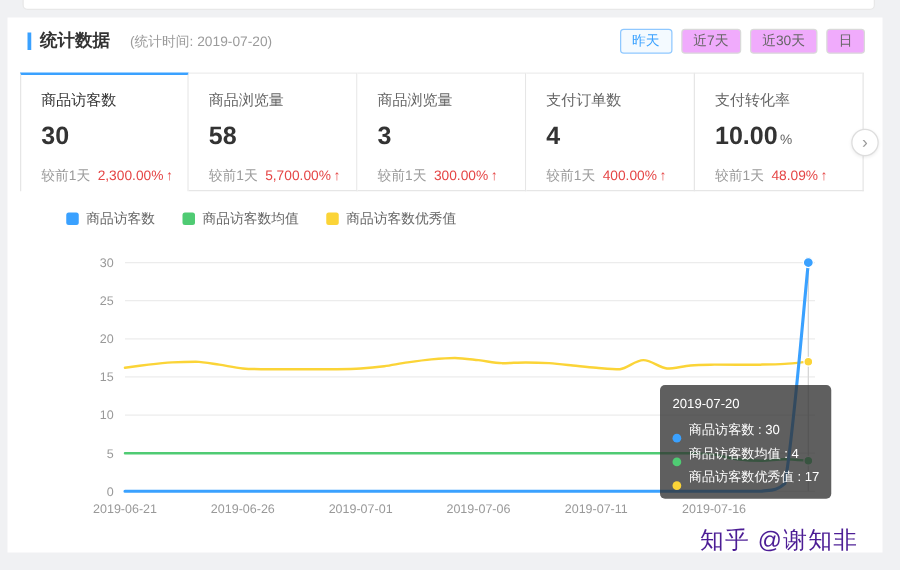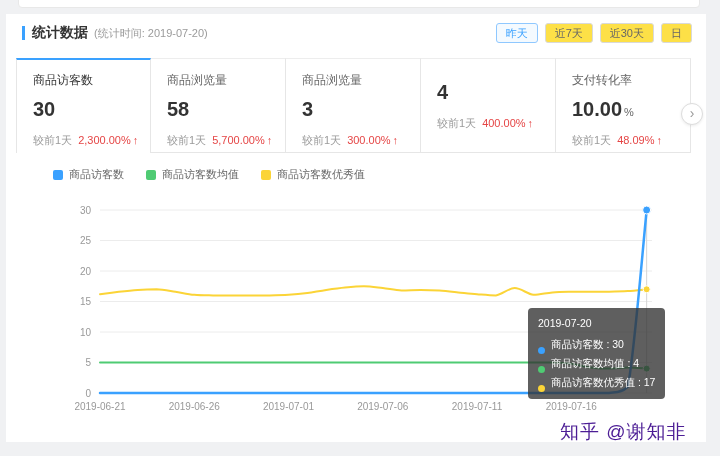--- a/index.html
+++ b/index.html
@@ -12,24 +12,24 @@
     position:absolute;left:18px;top:-7px;width:682px;height:15px;
     background:#fff;border:1px solid #e8e8e8;border-radius:0 0 4px 4px;
   }
   .panel{
     position:absolute;left:6px;top:14px;width:700px;height:428px;background:#fff;
   }
   
   .panel-header{position:absolute;left:16px;top:10px;display:flex;align-items:center}
   .title-bar{width:3px;height:14px;background:#3aa1ff;margin-right:7px}
   .panel-title{font-size:14px;font-weight:700;color:#333}
-  .panel-subtitle{font-size:11px;color:#9b9b9b;margin-left:6px}
+  .panel-subtitle{font-size:11px;color:#9b9b9b;margin-left:16px}
   .range-buttons{position:absolute;right:14px;top:9px;display:flex}
   .range-btn{
-    font-family:inherit;font-size:11px;color:#666;background:#fde047;
+    font-family:inherit;font-size:11px;color:#666;background:#f0abfc;
     border:1px solid #d9d9d9;border-radius:3px;padding:2px 9px;margin-left:7px;
     line-height:14px;cursor:pointer;
   }
   .range-btn.active{color:#3aa1ff;border-color:#8fc8ff;background:#f4faff}
   
   .metric-tabs{position:absolute;left:10px;top:44px;display:flex;height:95px}
   .metric-tab{
     width:135px;background:#fff;padding:13px 14px 0 16px;white-space:nowrap;
     border-top:1px solid #ededed;border-bottom:1px solid #e6e6e6;border-right:1px solid #e6e6e6;
     cursor:pointer;
@@ -105,20 +105,21 @@
         <div class="mt-label">商品浏览量</div>
         <div class="mt-value">58</div>
         <div class="mt-sub"><span class="mt-cmp">较前1天</span><span class="mt-chg">5,700.00%</span><span class="mt-arrow">↑</span></div>
       </div>
       <div class="metric-tab">
         <div class="mt-label">商品浏览量</div>
         <div class="mt-value">3</div>
         <div class="mt-sub"><span class="mt-cmp">较前1天</span><span class="mt-chg">300.00%</span><span class="mt-arrow">↑</span></div>
       </div>
       <div class="metric-tab">
+        <div class="mt-label">支付订单数</div>
         <div class="mt-value">4</div>
         <div class="mt-sub"><span class="mt-cmp">较前1天</span><span class="mt-chg">400.00%</span><span class="mt-arrow">↑</span></div>
       </div>
       <div class="metric-tab">
         <div class="mt-label">支付转化率</div>
         <div class="mt-value">10.00<span class="mt-unit">%</span></div>
         <div class="mt-sub"><span class="mt-cmp">较前1天</span><span class="mt-chg">48.09%</span><span class="mt-arrow">↑</span></div>
       </div>
     </div>
 

